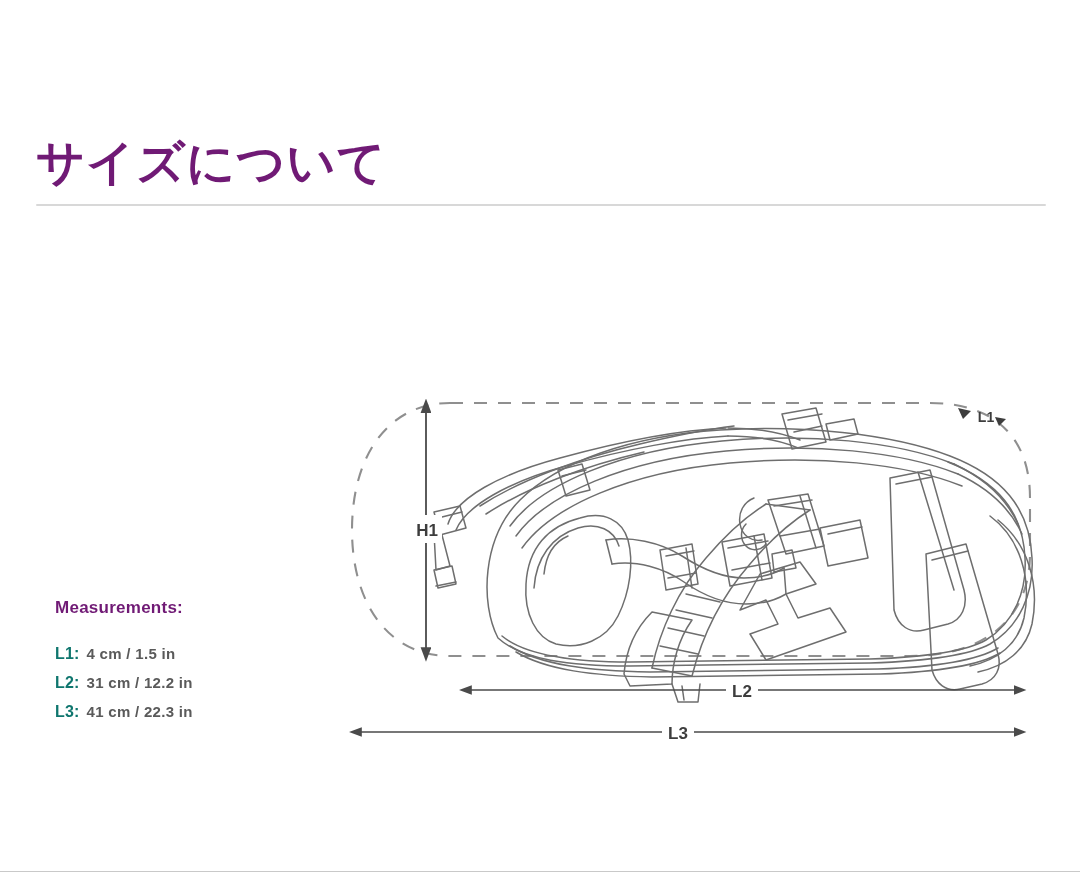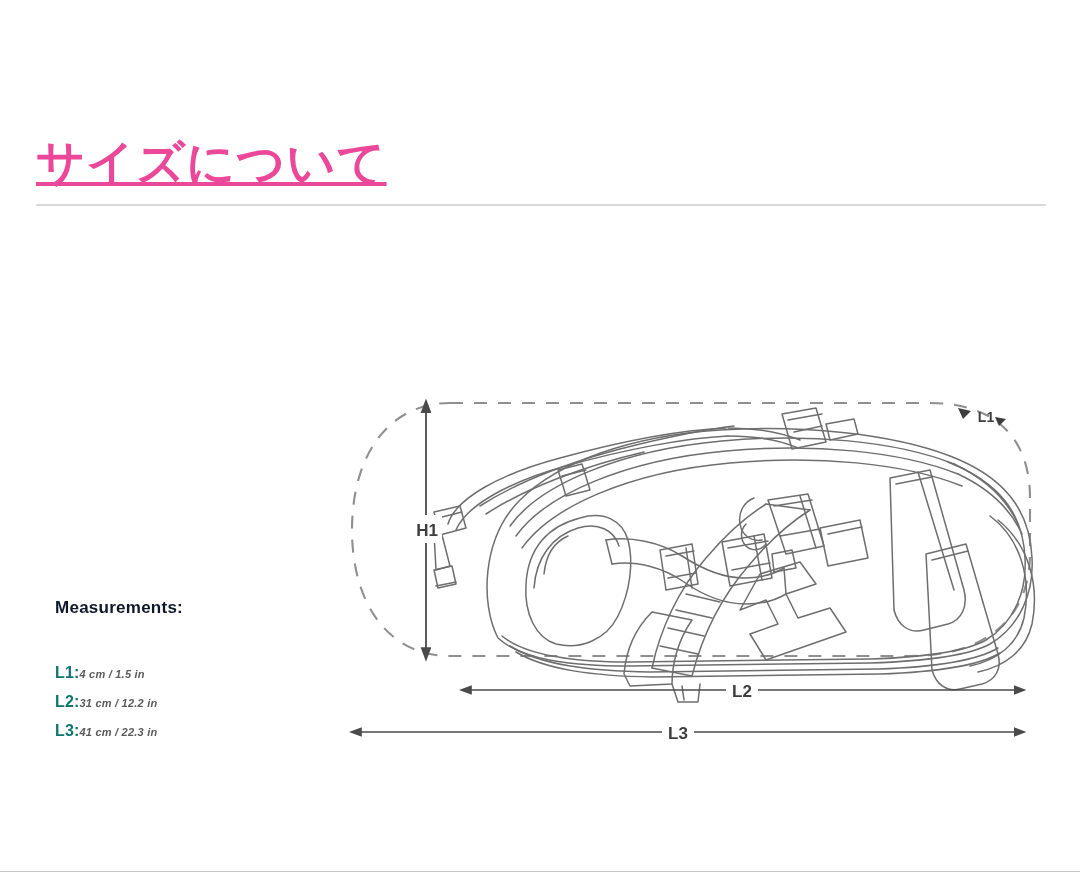--- a/index.html
+++ b/index.html
@@ -22,25 +22,24 @@
     background: #ffffff;
   }
 
   
   .page-title {
     position: absolute;
     left: 36px;
     top: 103px;
     font-size: 48px;
     font-weight: 700;
-    color: #ec4899;
+    color: #701a75;
     letter-spacing: 0.02em;
     line-height: 1.18;
     white-space: nowrap;
-    text-decoration: underline;
   }
   .title-divider {
     position: absolute;
     left: 36px;
     top: 204px;
     width: 1010px;
     height: 2px;
     background: #d8d8d8;
     border-radius: 1px;
   }
@@ -57,45 +56,45 @@
   .measure-block {
     position: absolute;
     left: 55px;
     top: 598px;
     color: #4b4b4b;
   }
   .measure-heading {
     font-size: 17px;
     font-weight: 700;
     letter-spacing: 0.015em;
-    color: #0f172a;
-    margin: 0 0 46px 0;
+    color: #701a75;
+    margin: 0 0 27px 0;
     white-space: nowrap;
   }
   .measure-list {
     display: block;
   }
   .measure-row {
     display: flex;
     align-items: baseline;
     white-space: nowrap;
     height: 29px;
   }
   .measure-key {
     font-size: 16px;
     font-weight: 700;
     color: #0f766e;
     letter-spacing: 0.01em;
   }
   .measure-val {
-    font-size: 11px;
+    font-size: 15px;
     font-weight: 600;
     color: #5a5a5a;
+    margin-left: 7px;
     letter-spacing: 0.02em;
-    font-style: italic;
   }
 
   
   .illustration {
     position: absolute;
     left: 330px;
     top: 378px;
     width: 720px;
     height: 382px;
   }

